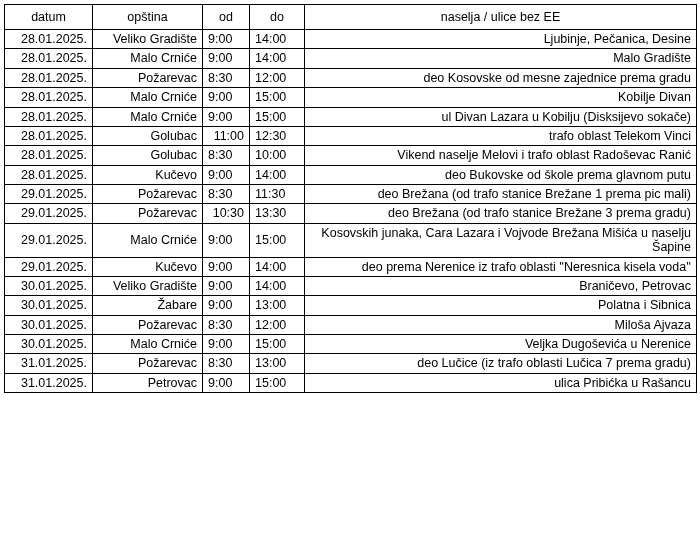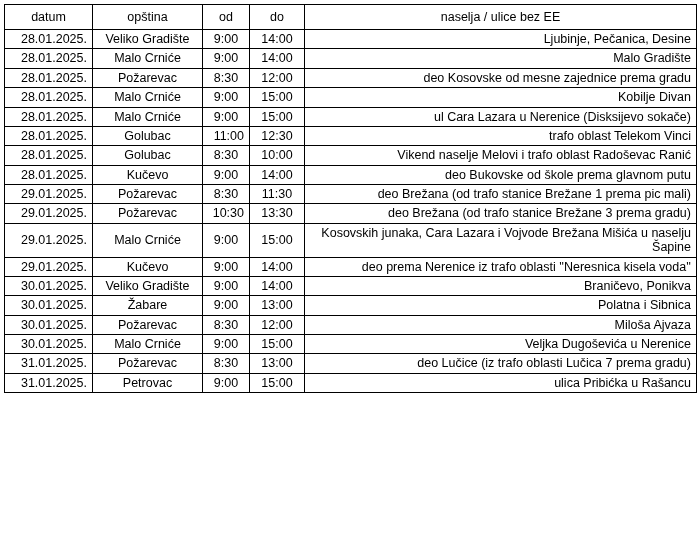--- a/index.html
+++ b/index.html
@@ -42,24 +42,24 @@
   table.outage-table thead th {
     font-weight: normal;
     text-align: center;
     height: 20px;
   }
   td.date, td.from, td.to {
     text-align: right;
     white-space: nowrap;
   }
   td.from, td.to {
-    text-align: center;
+    text-align: left;
   }
   td.muni {
-    text-align: center;
+    text-align: right;
     padding-left: 8px;
   }
   td.areas {
     text-align: right;
     padding-left: 8px;
   }
   
   td.wrapnum {
     word-break: break-all;
     white-space: normal;
@@ -114,21 +114,21 @@
           <td class="muni">Malo Crniće</td>
           <td class="from">9:00</td>
           <td class="to">15:00</td>
           <td class="areas">Kobilje Divan</td>
         </tr>
         <tr>
           <td class="date">28.01.2025.</td>
           <td class="muni">Malo Crniće</td>
           <td class="from">9:00</td>
           <td class="to">15:00</td>
-          <td class="areas">ul  Cara Lazara u  Nerenice  (Disksijevo sokače)</td>
+          <td class="areas">ul  Divan Lazara u  Kobilju  (Disksijevo sokače)</td>
         </tr>
         <tr>
           <td class="date">28.01.2025.</td>
           <td class="muni">Golubac</td>
           <td class="from wrapnum">11:00</td>
           <td class="to">12:30</td>
           <td class="areas">trafo oblast  Telekom Vinci</td>
         </tr>
         <tr>
           <td class="date">28.01.2025.</td>
@@ -170,21 +170,21 @@
           <td class="muni">Kučevo</td>
           <td class="from">9:00</td>
           <td class="to">14:00</td>
           <td class="areas">deo prema Nerenice iz trafo oblasti ''Neresnica kisela voda''</td>
         </tr>
         <tr>
           <td class="date">30.01.2025.</td>
           <td class="muni">Veliko Gradište</td>
           <td class="from">9:00</td>
           <td class="to">14:00</td>
-          <td class="areas">Braničevo, Ponikva</td>
+          <td class="areas">Braničevo, Petrovac</td>
         </tr>
         <tr>
           <td class="date">30.01.2025.</td>
           <td class="muni">Žabare</td>
           <td class="from">9:00</td>
           <td class="to">13:00</td>
           <td class="areas">Polatna i Sibnica</td>
         </tr>
         <tr>
           <td class="date">30.01.2025.</td>

